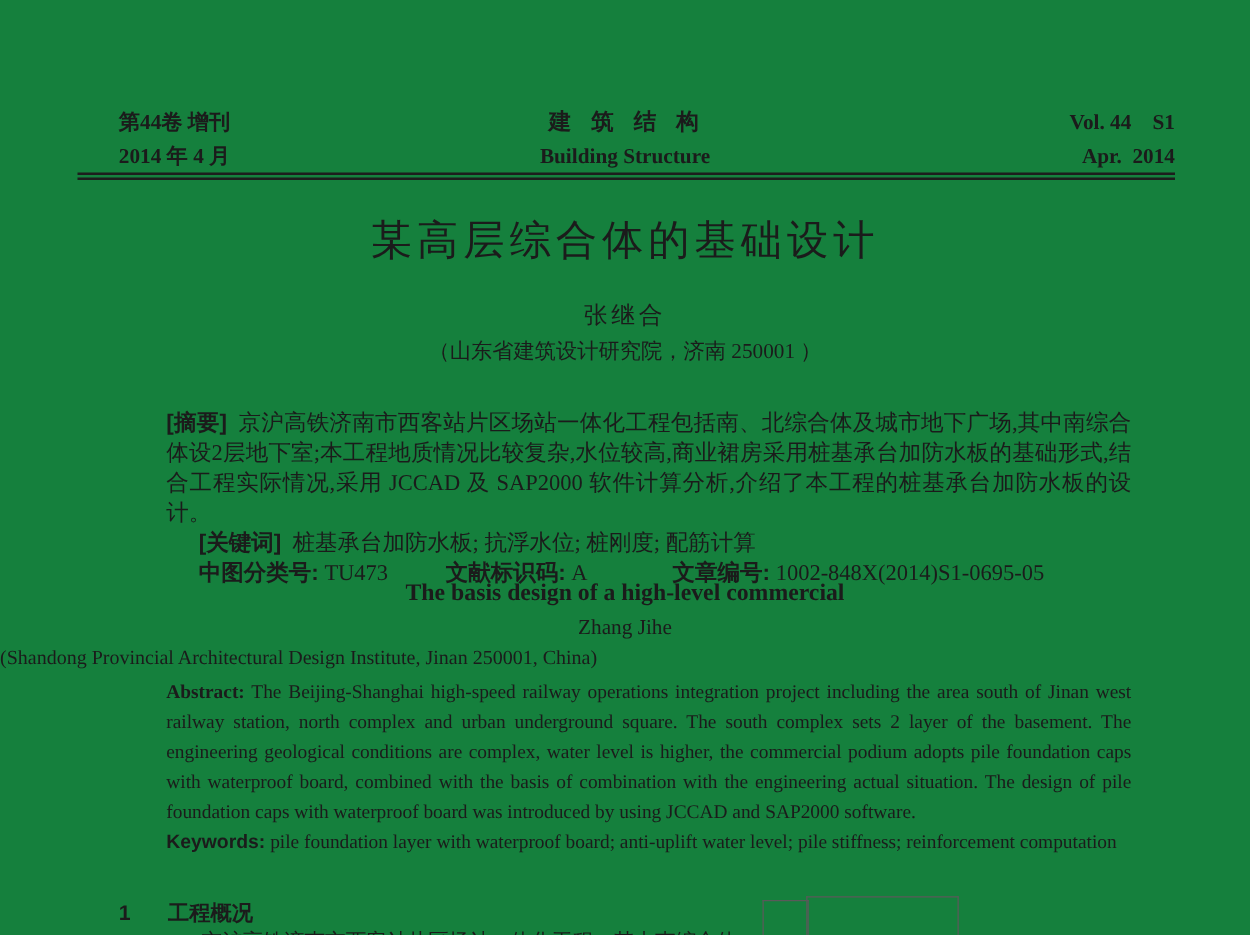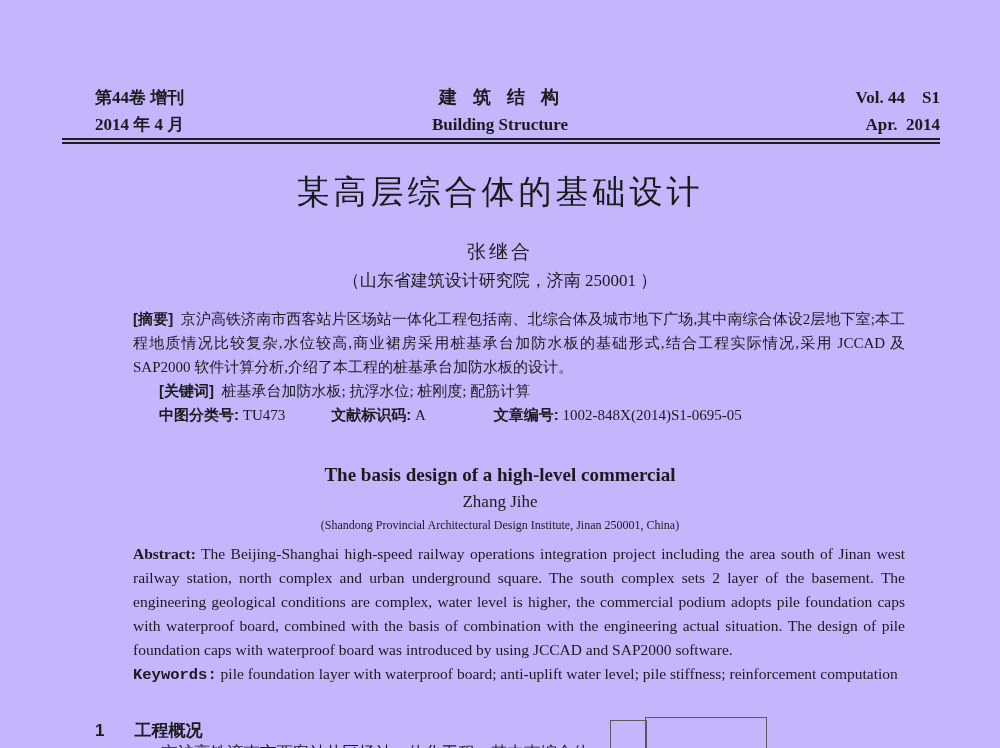--- a/index.html
+++ b/index.html
@@ -1,20 +1,20 @@
 <!DOCTYPE html>
 <html><head>
 <meta charset="utf-8">
 <style>
   html,body { margin:0; padding:0; background:#e8e8e8; }
   .page {
     position:relative;
     width:1000px; height:748px;
     margin:0 auto;
-    background:#c4b5fd;
+    background:#15803d;
     color:#1b1b1b;
     font-family:"Liberation Serif","DejaVu Serif",serif;
     overflow:hidden;
   }
   .pre { white-space:pre; }
   .sans { font-family:"Liberation Sans","DejaVu Sans",sans-serif; }
 
   
   .hdr-left  { position:absolute; left:95px;  top:84px;  font-size:17px; font-weight:bold; line-height:27px; }
   .hdr-center{ position:absolute; left:0; right:0; top:84px; text-align:center; font-weight:bold; line-height:27px; }
@@ -24,32 +24,32 @@
   .hdr-rule  { position:absolute; left:62px; right:60px; top:138px; height:2px;
                border-top:2px solid #1d1d1d; border-bottom:2px solid #1d1d1d; }
 
   
   .title-cn   { position:absolute; left:0; right:0; top:170px; text-align:center;
                 font-size:33px; font-weight:normal; letter-spacing:4px; }
   .author-cn  { position:absolute; left:0; right:0; top:239px; text-align:center; font-size:19px; letter-spacing:3px; }
   .affil-cn   { position:absolute; left:0; right:0; top:269px; text-align:center; font-size:17px; }
 
   
-  .cn-block   { position:absolute; left:133px; width:772px; top:307px;
-                font-size:15px; line-height:24px; }
+  .cn-block   { position:absolute; left:133px; width:772px; top:326px;
+                font-size:18px; line-height:24px; }
   .cn-block p { margin:0; text-align:justify; }
   .lbl        { font-weight:bold; font-family:"Liberation Sans","DejaVu Sans",sans-serif; }
   .cn-keywords, .cn-class { margin-top:0;padding-left:26px; }
   .cn-class .grp { margin-right:46px; }
   .cn-class .grp:last-child { margin-right:0;margin-left:22px; }
 
   
   .title-en  { position:absolute; left:0; right:0; top:464px; text-align:center; font-size:19px; font-weight:bold; }
   .author-en { position:absolute; left:0; right:0; top:492px; text-align:center; font-size:17px; }
-  .affil-en  { position:absolute; left:0; right:0; top:518px; text-align:center; font-size:12px; }
+  .affil-en  { position:absolute; left:0; right:0; top:518px; text-align:left; font-size:16px; }
   .en-block  { position:absolute; left:133px; width:772px; top:542px;
                font-size:15.5px; line-height:24px; }
   .en-block p { margin:0; text-align:justify; }
   .en-block .kw { text-align:left; }
 
   
   .section-1 { position:absolute; left:95px; top:719px;
                font-size:17px; font-weight:bold;
                font-family:"Liberation Sans","DejaVu Sans",sans-serif; }
   .section-1 .num { margin-right:30px; }
@@ -91,21 +91,21 @@
     <p class="cn-keywords"><span class="lbl">[关键词]</span> <span>桩基承台加防水板; 抗浮水位; 桩刚度; 配筋计算</span></p>
     <p class="cn-class"><span class="grp"><span class="lbl">中图分类号:</span> <span>TU473</span></span><span class="grp"><span class="lbl">文献标识码:</span> <span>A</span></span><span class="grp"><span class="lbl">文章编号:</span> <span>1002-848X(2014)S1-0695-05</span></span></p>
   </div>
 
   <div class="title-en">The basis design of a high-level commercial</div>
   <div class="author-en">Zhang Jihe</div>
   <div class="affil-en">(Shandong Provincial Architectural Design Institute, Jinan 250001, China)</div>
 
   <div class="en-block">
     <p><span class="lbl" style="font-family:inherit">Abstract:</span> <span>The Beijing-Shanghai high-speed railway operations integration project including the area south of Jinan west railway station, north complex and urban underground square. The south complex sets 2 layer of the basement. The engineering geological conditions are complex, water level is higher, the commercial podium adopts pile foundation caps with waterproof board, combined with the basis of combination with the engineering actual situation. The design of pile foundation caps with waterproof board was introduced by using JCCAD and SAP2000 software.</span></p>
-    <p class="kw"><span class="lbl" style="font-family:Liberation Mono, monospace">Keywords:</span> <span>pile foundation layer with waterproof board; anti-uplift water level; pile stiffness; reinforcement computation</span></p>
+    <p class="kw"><span class="lbl" style="font-family:Liberation Sans, sans-serif">Keywords:</span> <span>pile foundation layer with waterproof board; anti-uplift water level; pile stiffness; reinforcement computation</span></p>
   </div>
 
   <div class="section-1"><span class="num">1</span><span>工程概况</span></div>
 
   <div class="partial-line">京沪高铁济南市西客站片区场站一体化工程，其中南综合体……</div>
 
   <div>
     <div class="fig-rect small"></div>
     <div class="fig-rect large"></div>
   </div>

